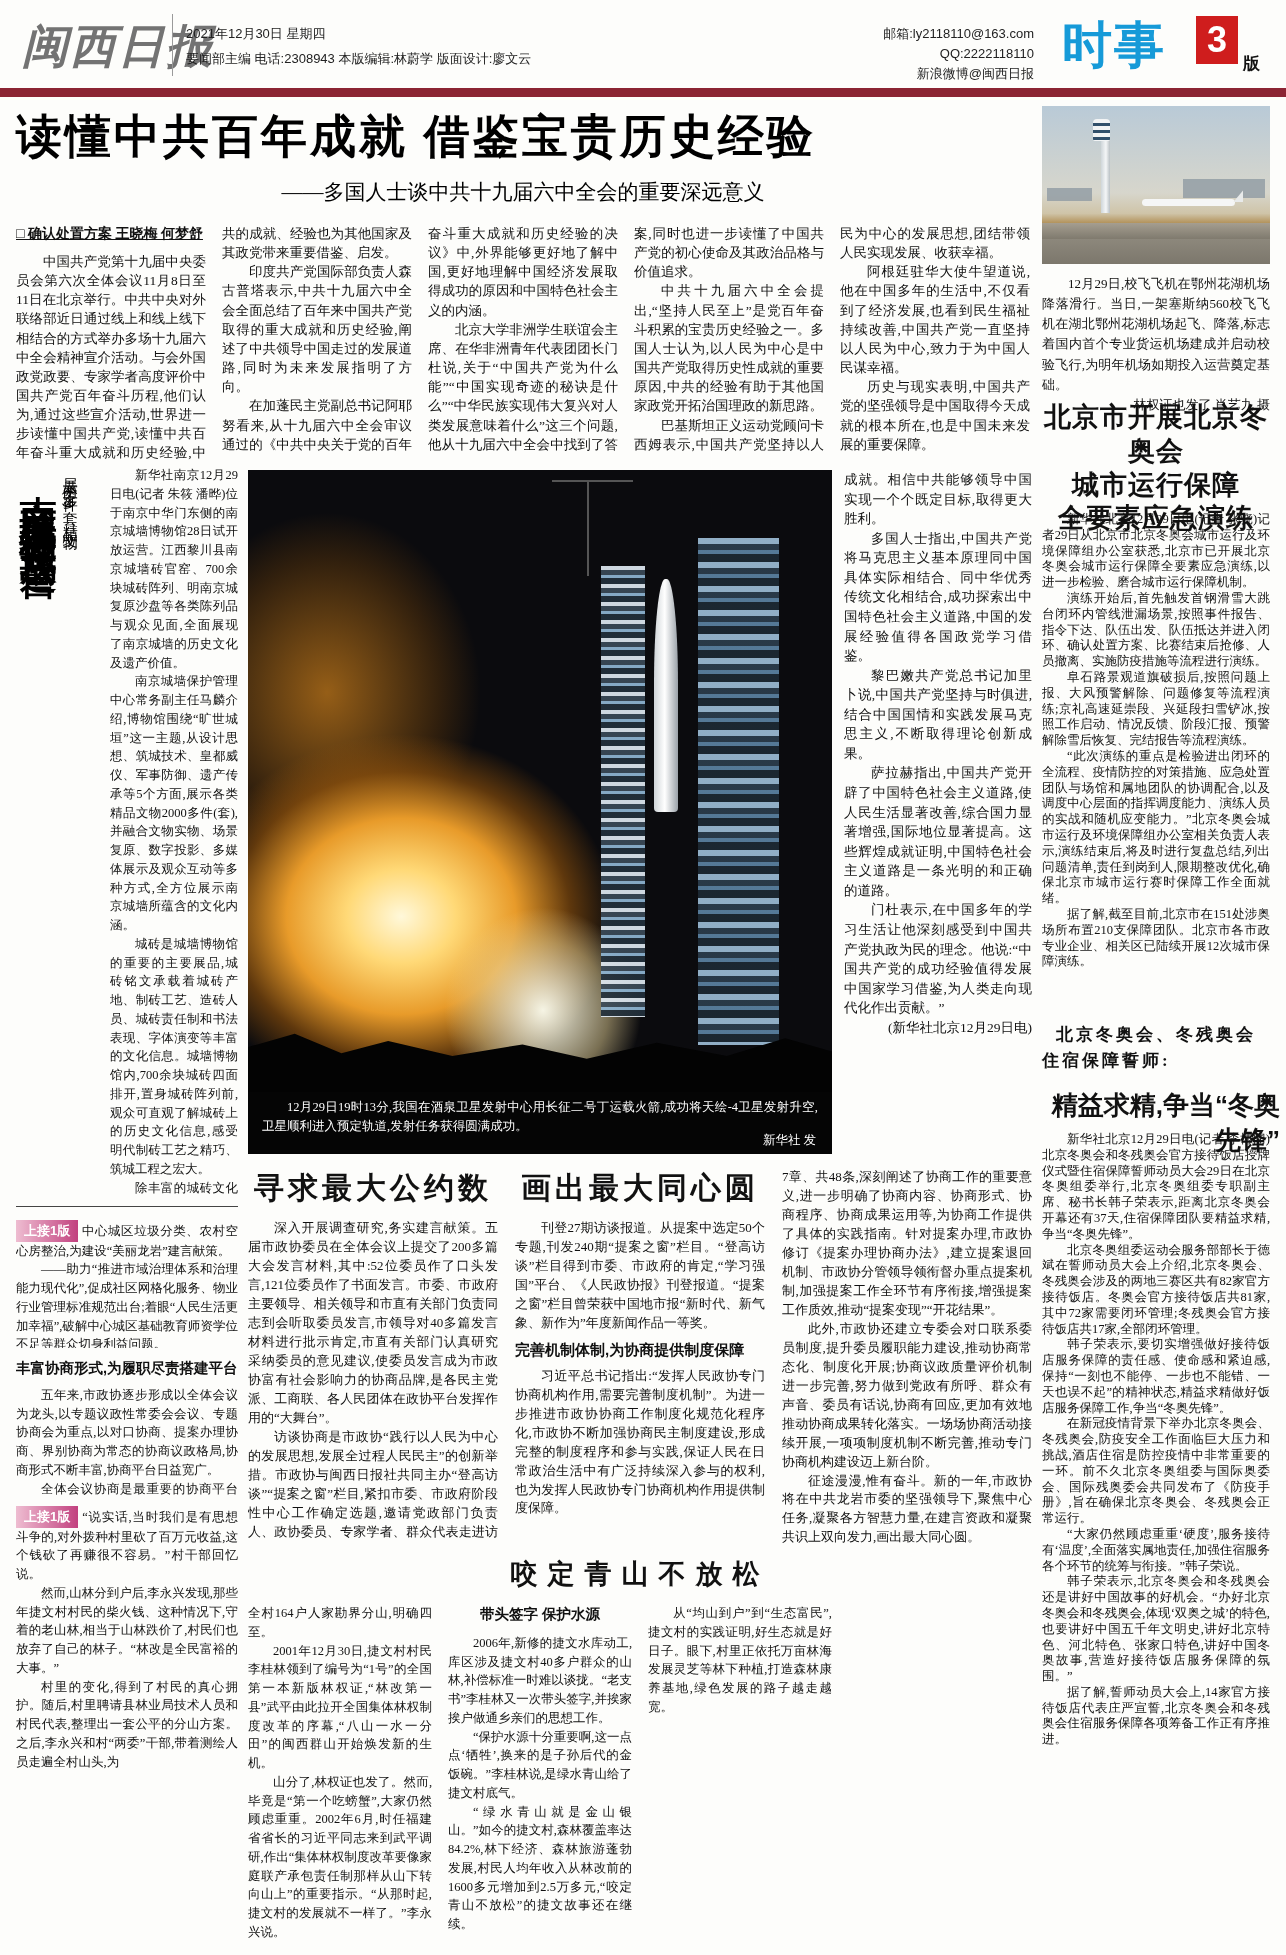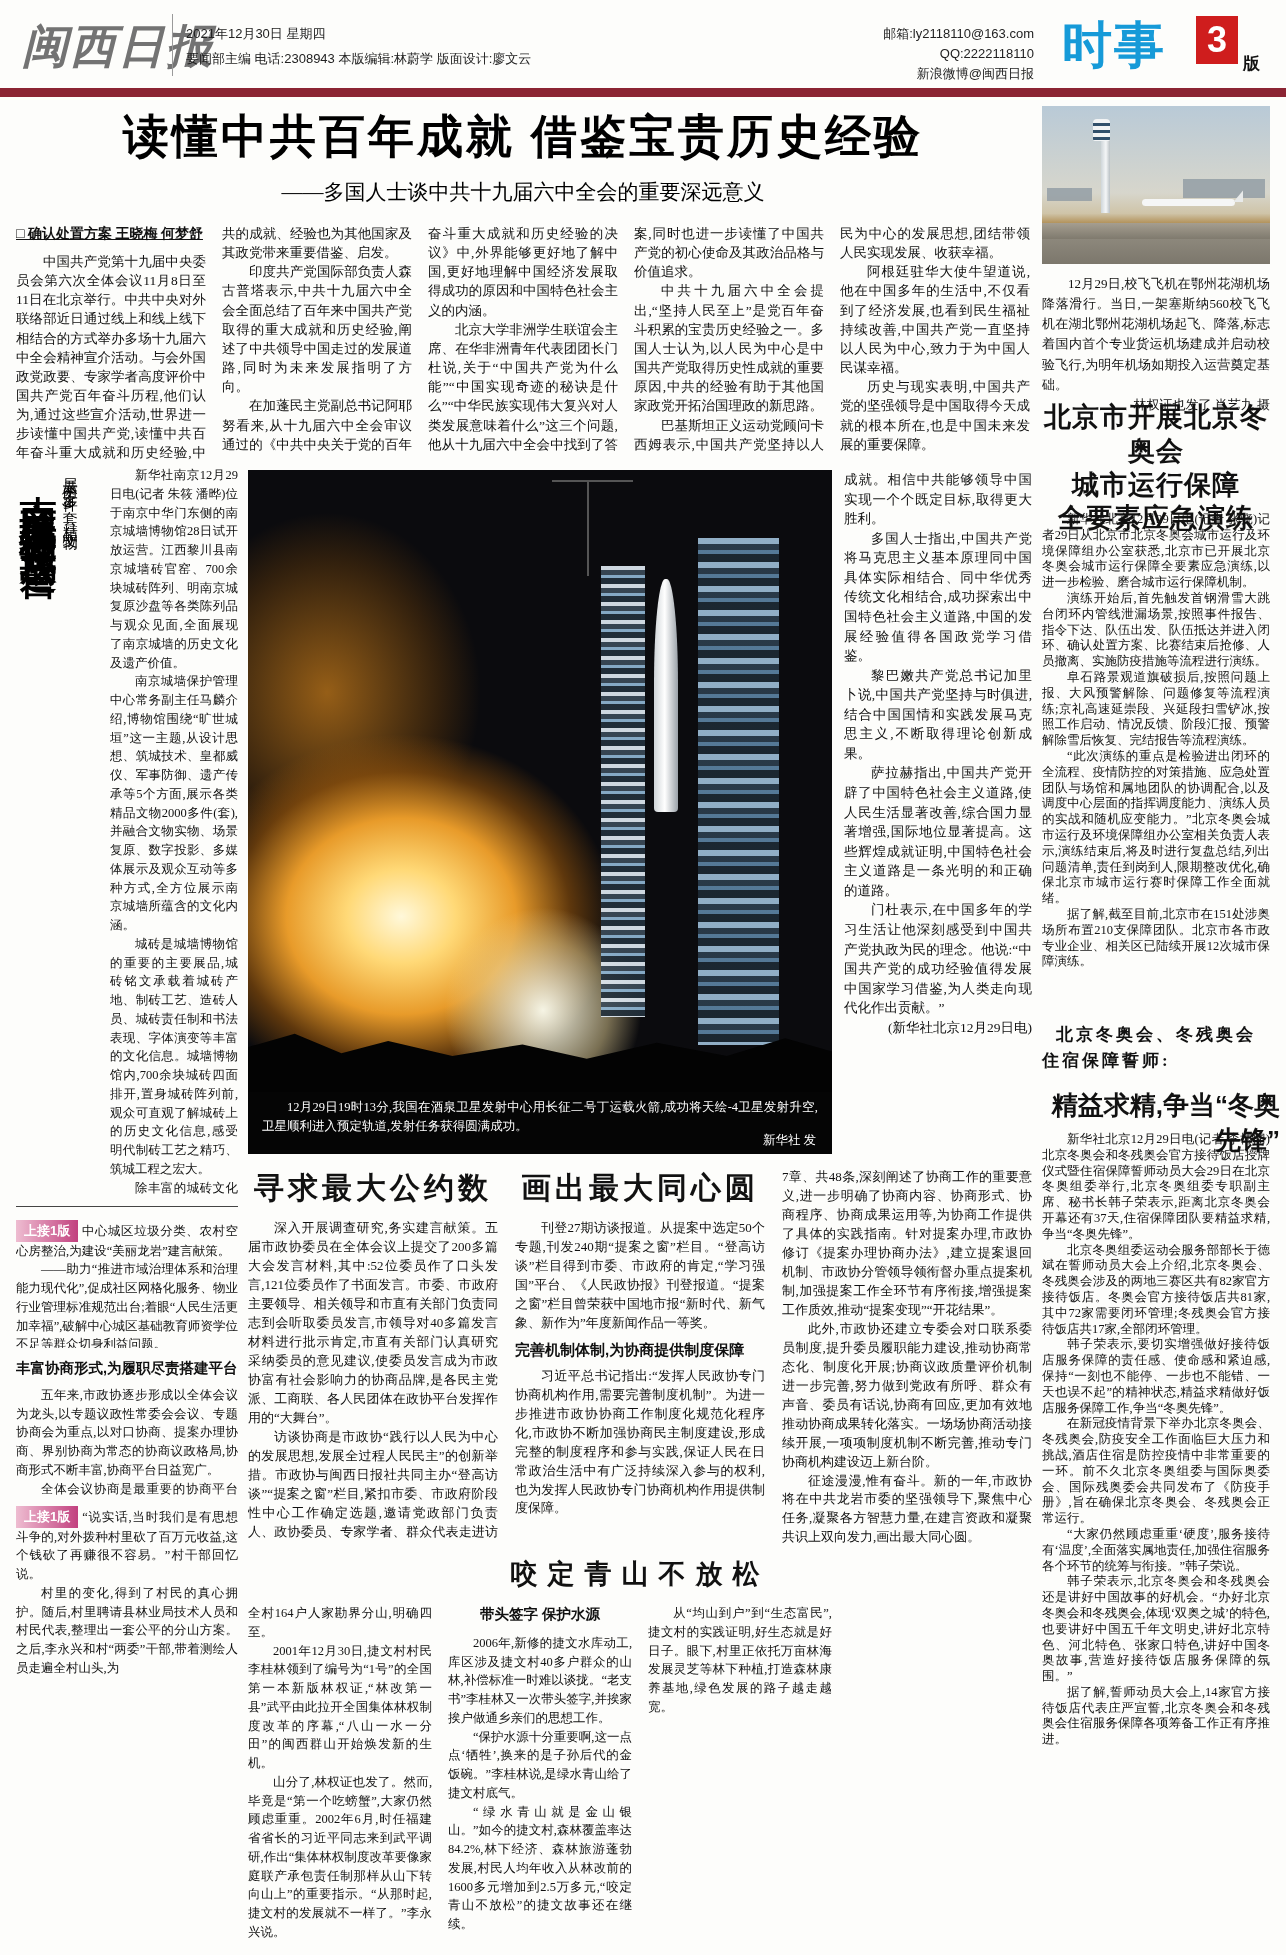--- a/index.html
+++ b/index.html
@@ -20,21 +20,21 @@
   .mast-small { font-size:13px; line-height:1.9; color:#222; font-family:"Liberation Sans",sans-serif; }
   .mast-right { font-size:13px; line-height:1.55; text-align:right; color:#222; font-family:"Liberation Sans",sans-serif; }
   .section-label { font-size:50px; font-weight:900; color:#169ad8; font-family:"Liberation Sans",sans-serif; letter-spacing:2px; }
   .page-badge { width:42px; height:48px; background:#cf1d1d; color:#fff; font-weight:900;
                 font-size:36px; display:flex; align-items:center; justify-content:center;
                 font-family:"Liberation Sans",sans-serif; }
   .page-char { font-size:17px; font-weight:bold; color:#111; }
   .maroon-band { background:#8b2433; }
 
   
-  .lead-h1 { font-size:46px; font-weight:900; text-align:center; letter-spacing:3px;
+  .lead-h1 { font-size:46px; font-weight:900; text-align:left; letter-spacing:3px;
              font-family:"Liberation Sans","DejaVu Sans",sans-serif; color:#000; }
   .lead-sub { font-size:21px; text-align:center; margin-top:10px; color:#000; }
   .lead-body { column-count:5; column-gap:16px; column-fill:auto;
                font-size:13.5px; line-height:1.42; overflow:hidden; }
   .byline { font-size:14px; font-weight:bold; text-decoration:underline; margin-bottom:8px; }
   .lead-side { font-size:13.5px; line-height:1.45; overflow:hidden; }
   .wire { text-align:right; }
 
   
   .vhead-wrap { float:left; width:94px; height:540px; display:flex; flex-direction:row; }
@@ -185,20 +185,21 @@
 
   <div class="abs rail-text just" style="left:16px; top:1352px; width:222px; height:148px; overflow:hidden;">
     <div class="mini-subhead">丰富协商形式,为履职尽责搭建平台</div>
     <p class="body">五年来,市政协逐步形成以全体会议为龙头,以专题议政性常委会会议、专题协商会为重点,以对口协商、提案办理协商、界别协商为常态的协商议政格局,协商形式不断丰富,协商平台日益宽广。</p>
     <p class="body">全体会议协商是最重要的协商平台之一,为提升委员大会发言质量,市政协修订完善《大会发言工作办法》,鼓励和支持委员围绕全市中心工作踊跃建言。</p>
   </div>
 
   <div class="abs rail-text just" style="left:16px; top:1506px; width:222px; height:442px; overflow:hidden;">
     <p><span class="jump-tag">上接1版</span>
        <span>“说实话,当时我们是有思想斗争的,对外拨种村里砍了百万元收益,这个钱砍了再赚很不容易。”村干部回忆说。</span></p>
+    <p class="body">然而,山林分到户后,李永兴发现,那些年捷文村村民的柴火钱、这种情况下,守着的老山林,相当于山林跌价了,村民们也放弃了自己的林子。“林改是全民富裕的大事。”</p>
     <p class="body">村里的变化,得到了村民的真心拥护。随后,村里聘请县林业局技术人员和村民代表,整理出一套公平的分山方案。之后,李永兴和村“两委”干部,带着测绘人员走遍全村山头,为</p>
   </div>
 
   <div class="abs photo" style="left:248px; top:470px; width:584px; height:684px;">
     <div class="glow2"></div>
     <div class="glow1"></div>
     <div class="glow3"></div>
     <div class="crane"></div>
     <div class="crane-arm"></div>
     <div class="tower-a"></div>

